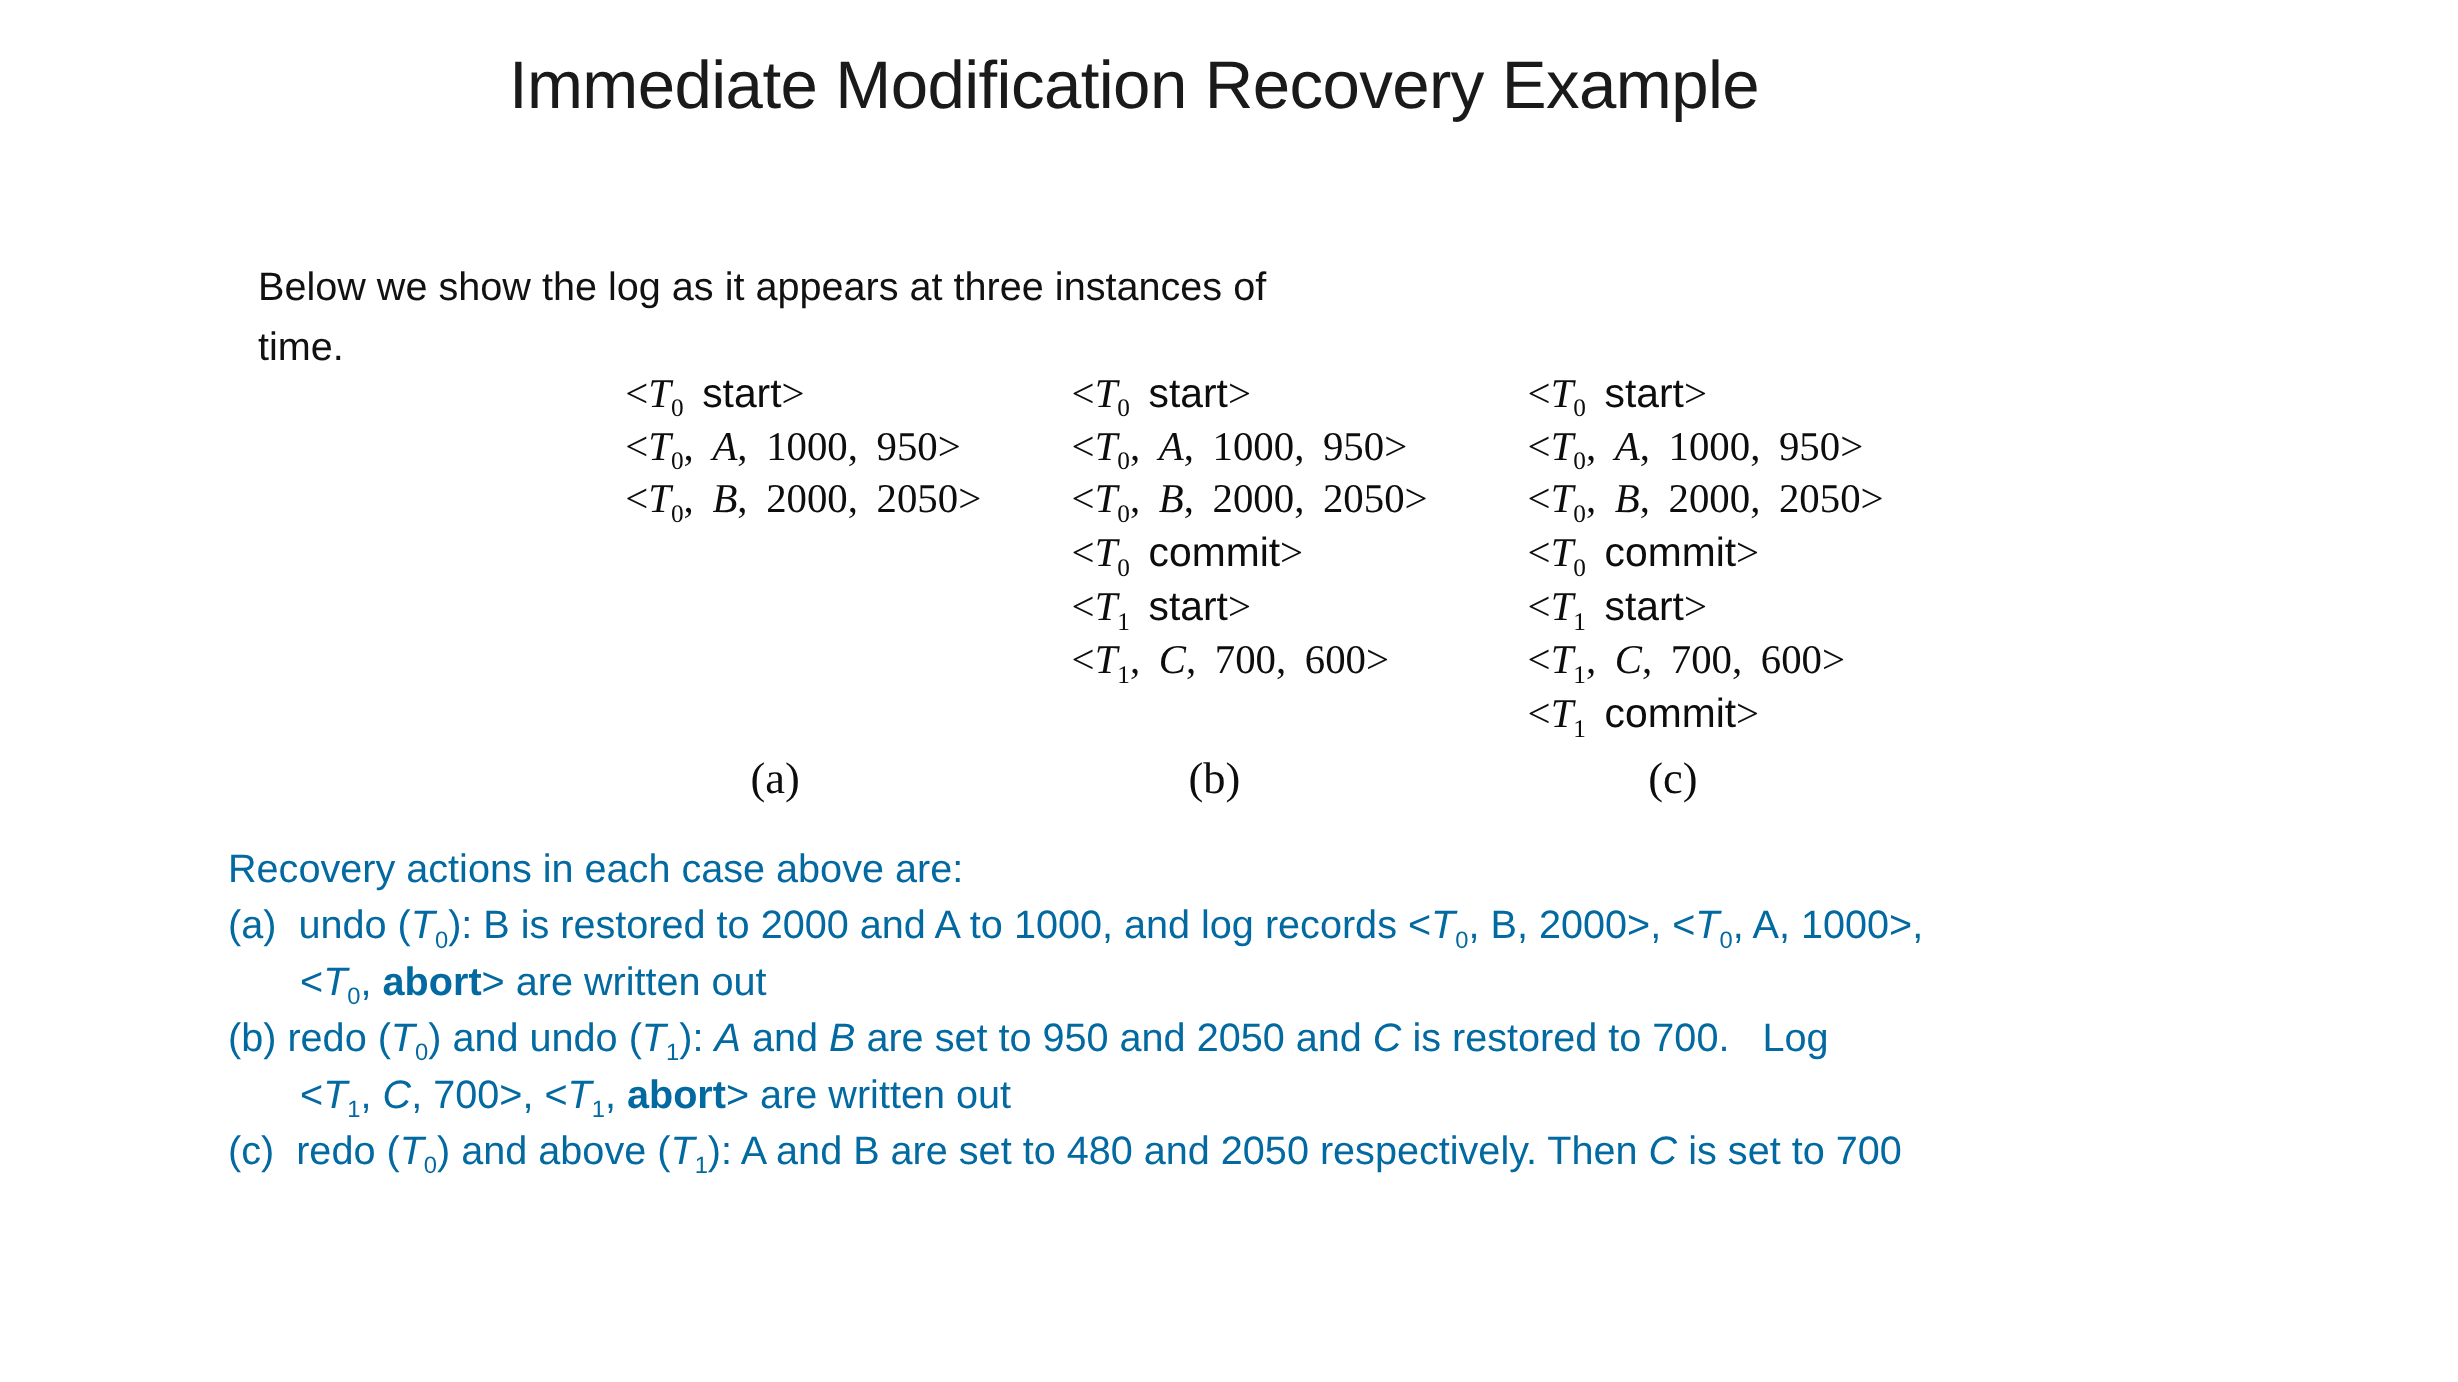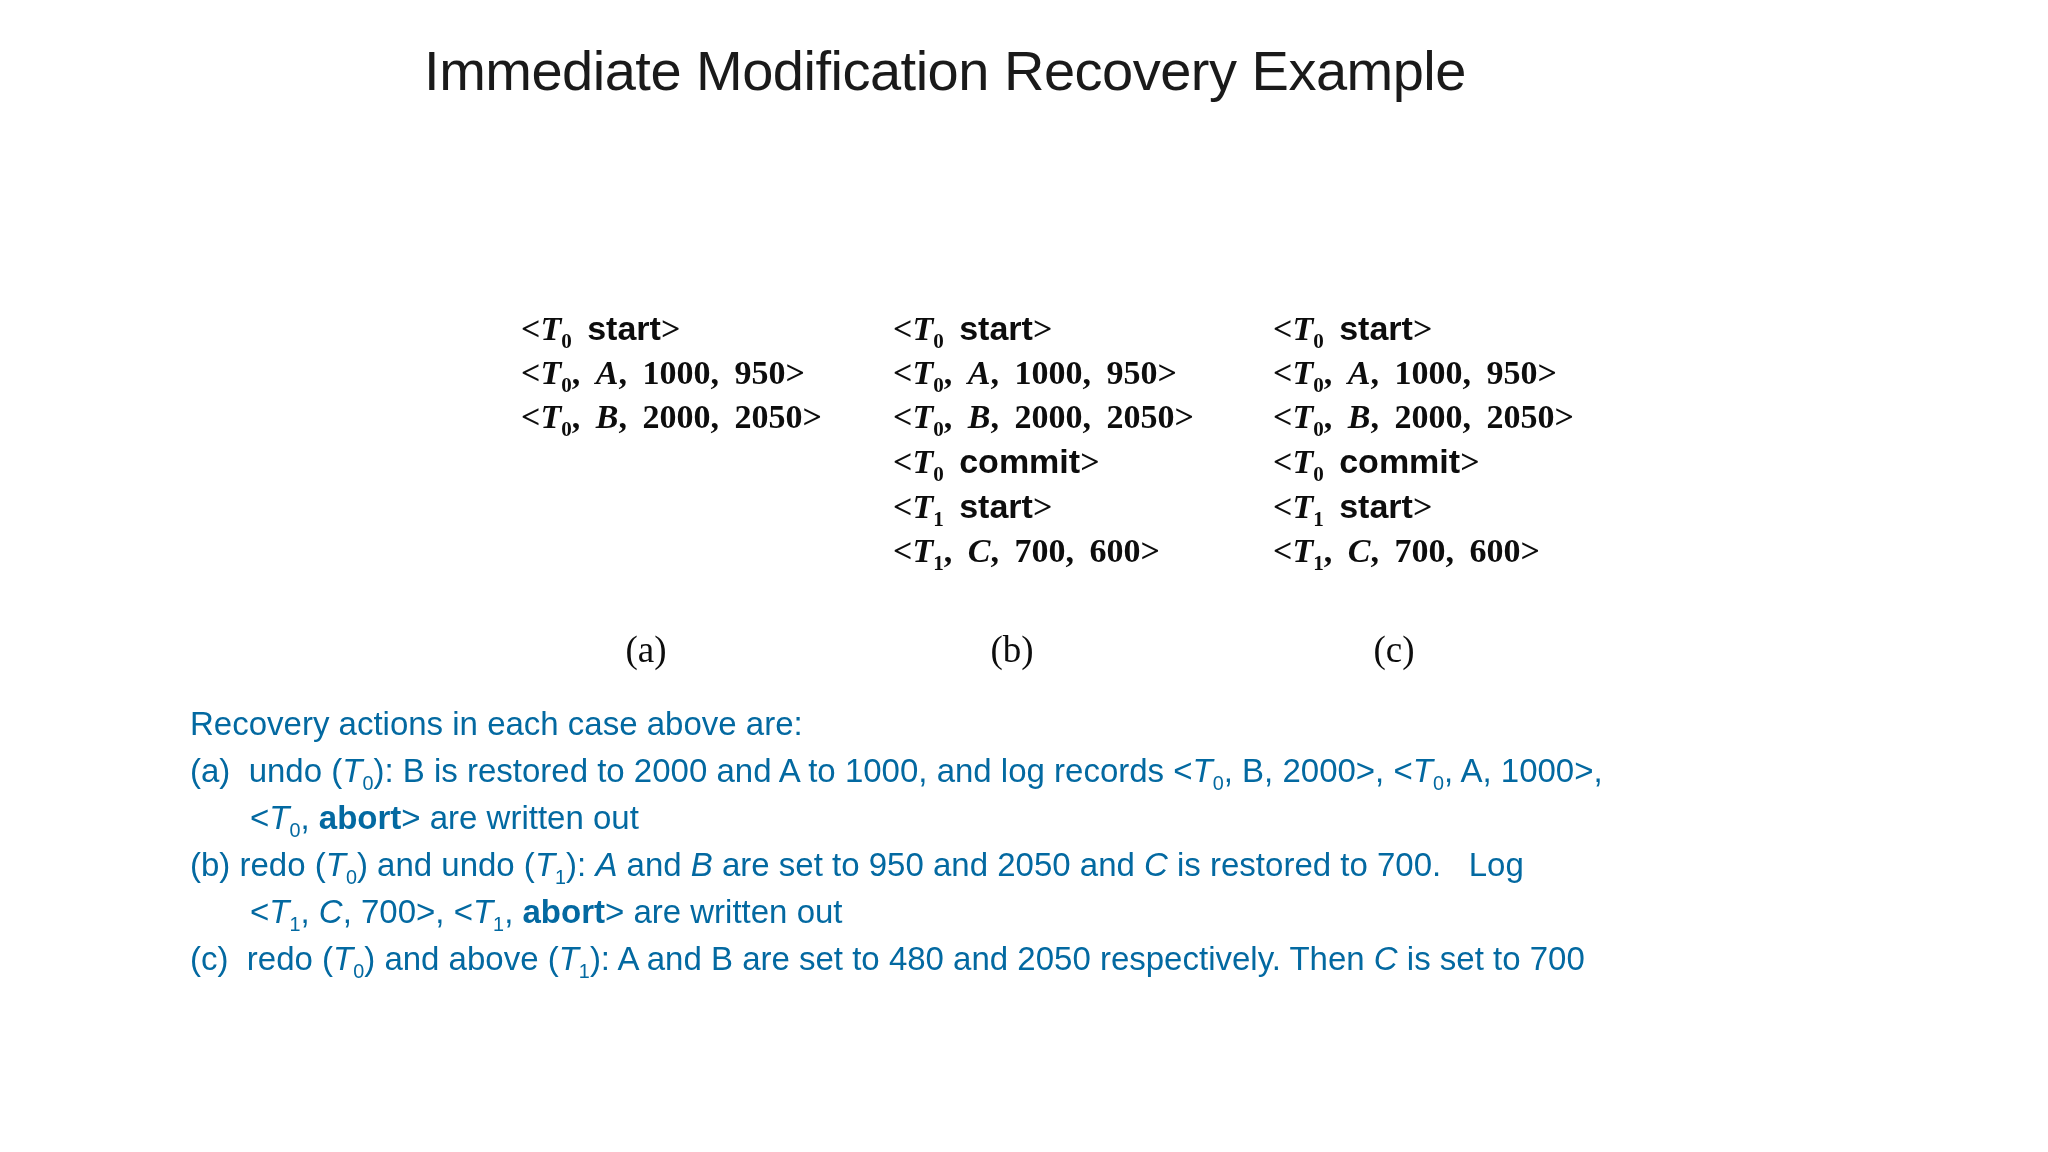--- a/index.html
+++ b/index.html
@@ -31,21 +31,20 @@
   
   .log-col{
     position:absolute;
     top:306px;
     font-family:"Liberation Serif", serif;
     font-size:34px;
     line-height:44px;
     white-space:nowrap;
     word-spacing:7px;
     color:#0d0d0d;
-    font-weight:bold;
   }
   .col-a{left:521px;}
   .col-b{left:893px;}
   .col-c{left:1273px;}
   .log-col sub{font-size:0.62em;line-height:0;}
   .log-col .sf{font-family:"Liberation Sans", sans-serif;word-spacing:normal;}
   .fig-label{
     position:absolute;
     top:628px;
     transform:translateX(-50%);
@@ -70,20 +69,24 @@
   .bline{white-space:nowrap;}
   .ind{padding-left:60px;}
 </style>
 </head>
 <body>
 
 <div class="slide">
 
   <div class="title">Immediate Modification Recovery Example</div>
 
+  <div class="intro">
+    <div class="bline">Below we show the log as it appears at three instances of</div>
+    <div class="bline">time.</div>
+  </div>
 
   <div class="log-col col-a">
       <div class="log-row"><span>&lt;</span><span style="font-style: italic;">T</span><sub>0</sub><span> </span><span class="sf">start</span><span>&gt;</span></div>
       <div class="log-row"><span>&lt;</span><span style="font-style: italic;">T</span><sub>0</sub><span>, </span><span style="font-style: italic;">A</span><span>, 1000, 950&gt;</span></div>
       <div class="log-row"><span>&lt;</span><span style="font-style: italic;">T</span><sub>0</sub><span>, </span><span style="font-style: italic;">B</span><span>, 2000, 2050&gt;</span></div>
     </div>
   <div class="log-col col-b">
       <div class="log-row"><span>&lt;</span><span style="font-style: italic;">T</span><sub>0</sub><span> </span><span class="sf">start</span><span>&gt;</span></div>
       <div class="log-row"><span>&lt;</span><span style="font-style: italic;">T</span><sub>0</sub><span>, </span><span style="font-style: italic;">A</span><span>, 1000, 950&gt;</span></div>
       <div class="log-row"><span>&lt;</span><span style="font-style: italic;">T</span><sub>0</sub><span>, </span><span style="font-style: italic;">B</span><span>, 2000, 2050&gt;</span></div>
@@ -91,20 +94,21 @@
       <div class="log-row"><span>&lt;</span><span style="font-style: italic;">T</span><sub>1</sub><span> </span><span class="sf">start</span><span>&gt;</span></div>
       <div class="log-row"><span>&lt;</span><span style="font-style: italic;">T</span><sub>1</sub><span>, </span><span style="font-style: italic;">C</span><span>, 700, 600&gt;</span></div>
     </div>
   <div class="log-col col-c">
       <div class="log-row"><span>&lt;</span><span style="font-style: italic;">T</span><sub>0</sub><span> </span><span class="sf">start</span><span>&gt;</span></div>
       <div class="log-row"><span>&lt;</span><span style="font-style: italic;">T</span><sub>0</sub><span>, </span><span style="font-style: italic;">A</span><span>, 1000, 950&gt;</span></div>
       <div class="log-row"><span>&lt;</span><span style="font-style: italic;">T</span><sub>0</sub><span>, </span><span style="font-style: italic;">B</span><span>, 2000, 2050&gt;</span></div>
       <div class="log-row"><span>&lt;</span><span style="font-style: italic;">T</span><sub>0</sub><span> </span><span class="sf">commit</span><span>&gt;</span></div>
       <div class="log-row"><span>&lt;</span><span style="font-style: italic;">T</span><sub>1</sub><span> </span><span class="sf">start</span><span>&gt;</span></div>
       <div class="log-row"><span>&lt;</span><span style="font-style: italic;">T</span><sub>1</sub><span>, </span><span style="font-style: italic;">C</span><span>, 700, 600&gt;</span></div>
+      <div class="log-row"><span>&lt;</span><span style="font-style: italic;">T</span><sub>1</sub><span> </span><span class="sf">commit</span><span>&gt;</span></div>
     </div>
 
   <div class="fig-label lbl-a">(a)</div>
   <div class="fig-label lbl-b">(b)</div>
   <div class="fig-label lbl-c">(c)</div>
 
   <div class="body-block">
     <div class="bline"><span>Recovery actions in each case above are:</span></div>
 
     <div class="para">

